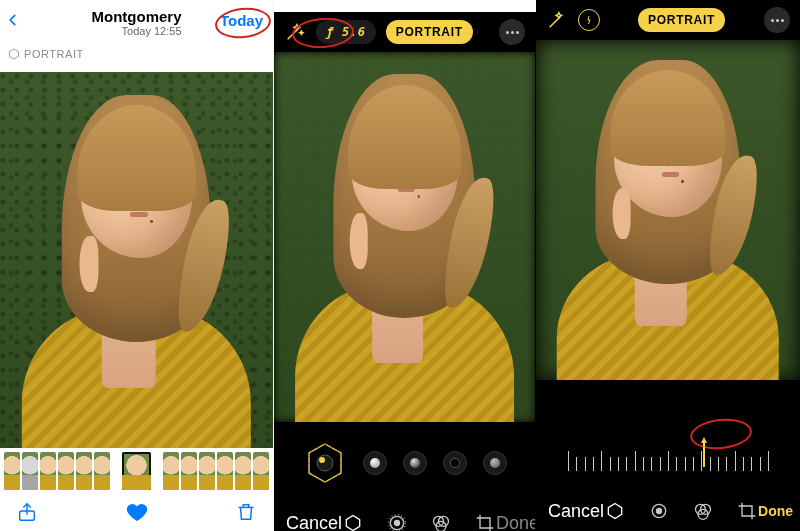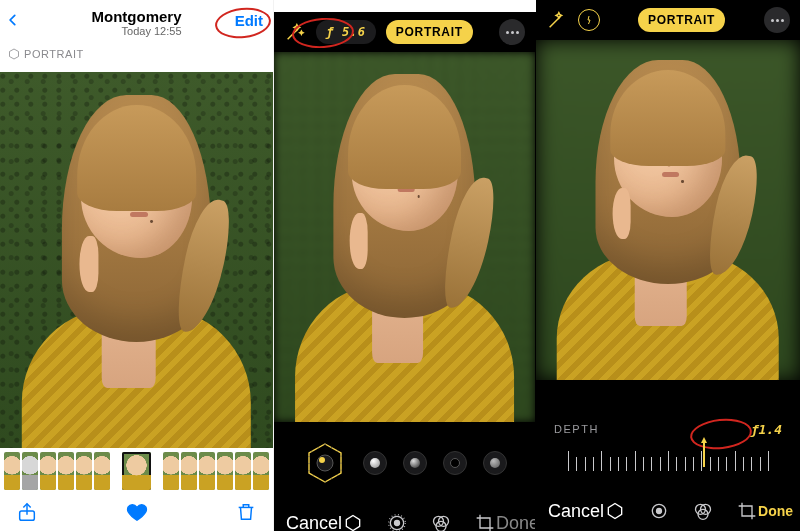--- a/index.html
+++ b/index.html
@@ -159,21 +159,21 @@
     <div class="navbar">
       <div class="back">
         <svg viewBox="0 0 24 24" width="14" height="22" stroke="#007aff" fill="none" stroke-width="3" stroke-linecap="round" stroke-linejoin="round">
             <polyline points="15 4 7 12 15 20"></polyline>
           </svg>
       </div>
       <div class="title">
         <div class="t1">Montgomery</div>
         <div class="t2">Today 12:55</div>
       </div>
-      <div class="edit">Edit</div>
+      <div class="edit">Today</div>
       <div class="circ"></div>
     </div>
 
     <div class="portrait-badge">
       <svg viewBox="0 0 24 24" fill="none" stroke-width="1.6">
           <polygon points="12 2 21 7 21 17 12 22 3 17 3 7 12 2"></polygon>
         </svg>
       <span>PORTRAIT</span>
     </div>
 
@@ -379,24 +379,20 @@
             <div class="eye r"></div>
           <div class="nose"></div>
             <div class="mouth"></div>
             <div class="mole"></div>
         </div>
         <div class="hair-top"></div>
         <div class="ear"></div>
       </div>
     </div>
 
-    <div class="depthrow">
-      <span class="lbl">DEPTH</span>
-      <span class="val">ƒ1.4</span>
-    </div>
     <div class="circ"></div>
 
     <div class="slider">
       <div class="ticks">
         <div class="ind"></div>
       <div class="tk long" style="left: 0%;"></div>
           <div class="tk" style="left: 4.16667%;"></div>
           <div class="tk" style="left: 8.33333%;"></div>
           <div class="tk" style="left: 12.5%;"></div>
           <div class="tk long" style="left: 16.6667%;"></div>

